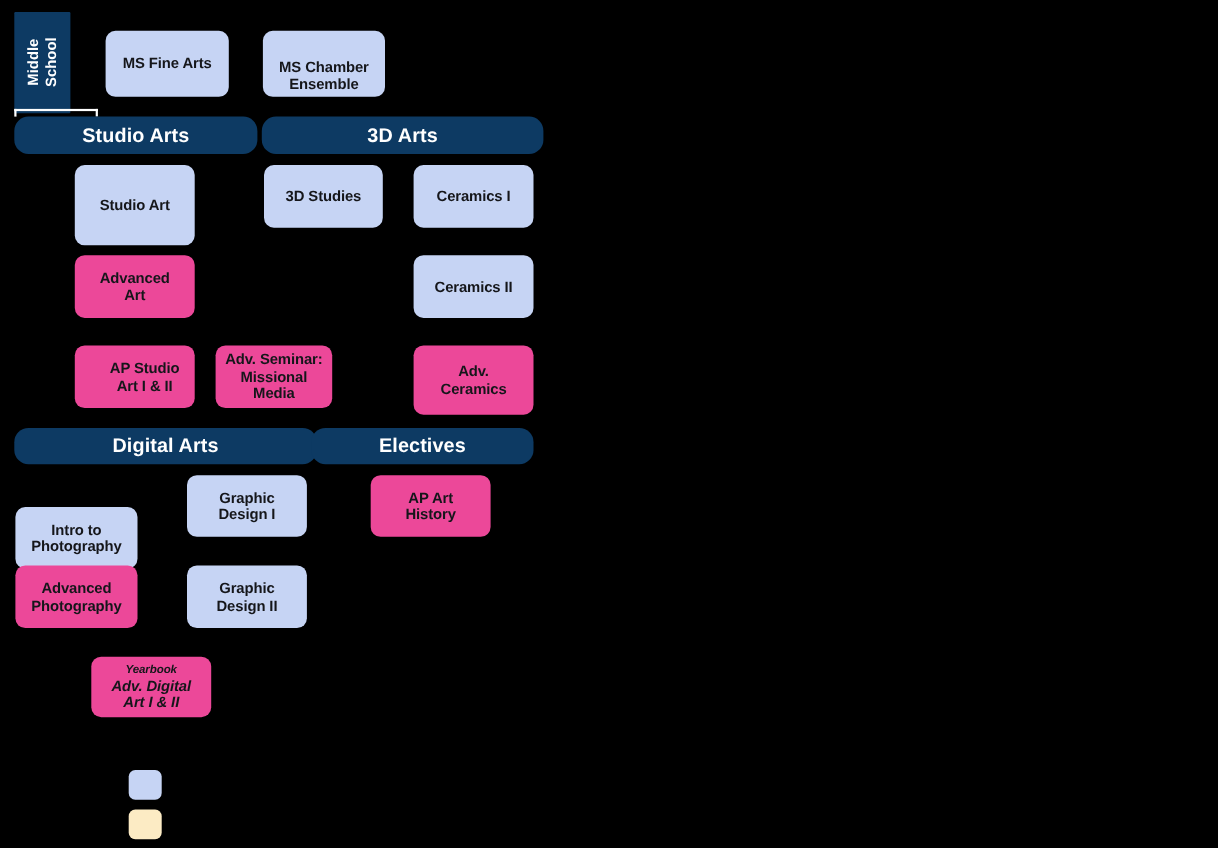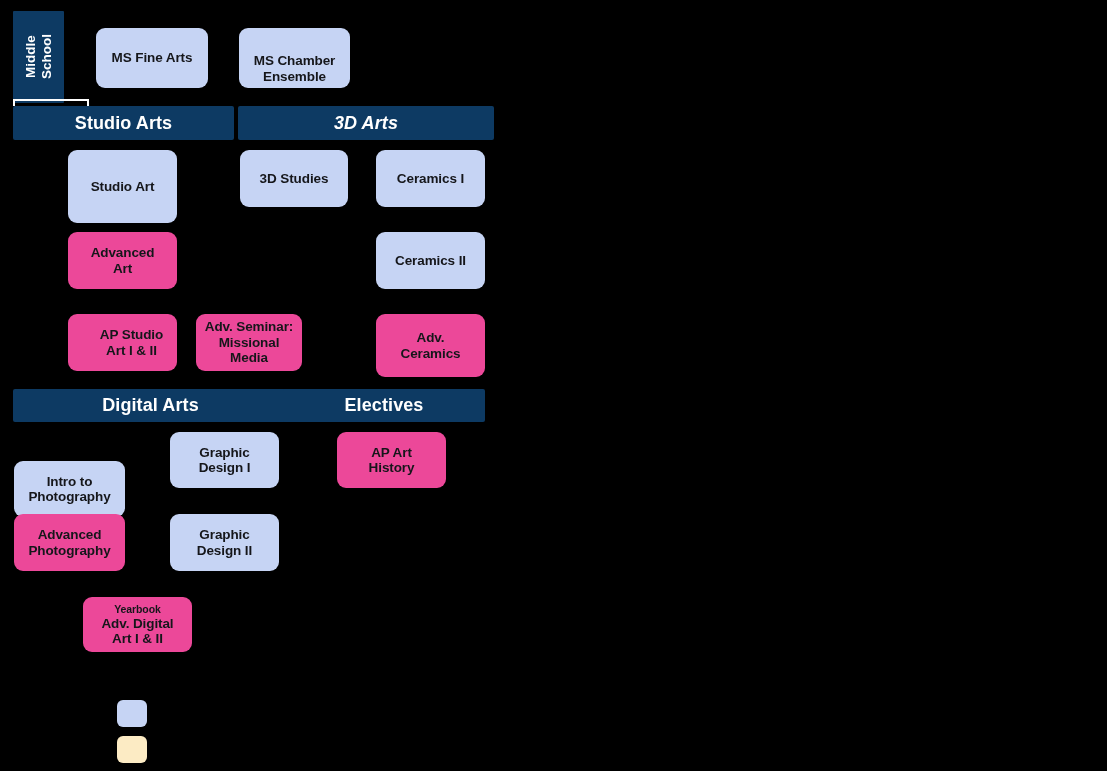--- a/index.html
+++ b/index.html
@@ -66,21 +66,21 @@
     position: absolute;
     box-sizing: border-box;
     display: flex;
     align-items: center;
     justify-content: center;
     background: #0d3a63;
     color: #ffffff;
     font-size: 18px;
     font-weight: 700;
     letter-spacing: 0.1px;
-    border-radius: 2px;
+    border-radius: 13px;
   }
 
   
   .vtag {
     position: absolute;
     box-sizing: border-box;
     background: #0d3a63;
     color: #ffffff;
     border-radius: 1px;
     display: flex;
@@ -138,21 +138,21 @@
   </div>
 
   <div class="node course blue" style="left:239px; top:28px; width:111px; height:60px;justify-content:flex-end;">
     <span class="line">MS Chamber</span>
     <span class="line">Ensemble</span>
   </div>
 
   <div class="cat-bar" style="left:13px; top:106px; width:221px; height:34px;">
     <span>Studio Arts</span>
   </div>
-  <div class="cat-bar" style="left:238px; top:106px; width:256px; height:34px;font-style:italic;">
+  <div class="cat-bar" style="left:238px; top:106px; width:256px; height:34px;">
     <span>3D Arts</span>
   </div>
 
   <div class="node course blue" style="left:68px; top:150px; width:109px; height:73px;">
     <span class="line">Studio Art</span>
   </div>
 
   <div class="node course yellow" style="left:68px; top:232px; width:109px; height:57px;">
     <span class="line">Advanced</span>
     <span class="line">Art</span>
@@ -206,21 +206,21 @@
   <div class="node course blue" style="left:170px; top:432px; width:109px; height:56px;">
     <span class="line">Graphic</span>
     <span class="line">Design I</span>
   </div>
 
   <div class="node course blue" style="left:170px; top:514px; width:109px; height:57px;">
     <span class="line">Graphic</span>
     <span class="line">Design II</span>
   </div>
 
-  <div class="node course yellow" style="left:83px; top:597px; width:109px; height:55px;">
+  <div class="node course yellow" style="left:83px; top:597px; width:109px; height:55px;font-style:italic;">
     <span class="sub">Yearbook</span>
     <span class="line">Adv. Digital</span>
     <span class="line">Art I &amp; II</span>
   </div>
 
   <div class="node course yellow" style="left:337px; top:432px; width:109px; height:56px;">
     <span class="line">AP Art</span>
     <span class="line">History</span>
   </div>
 

